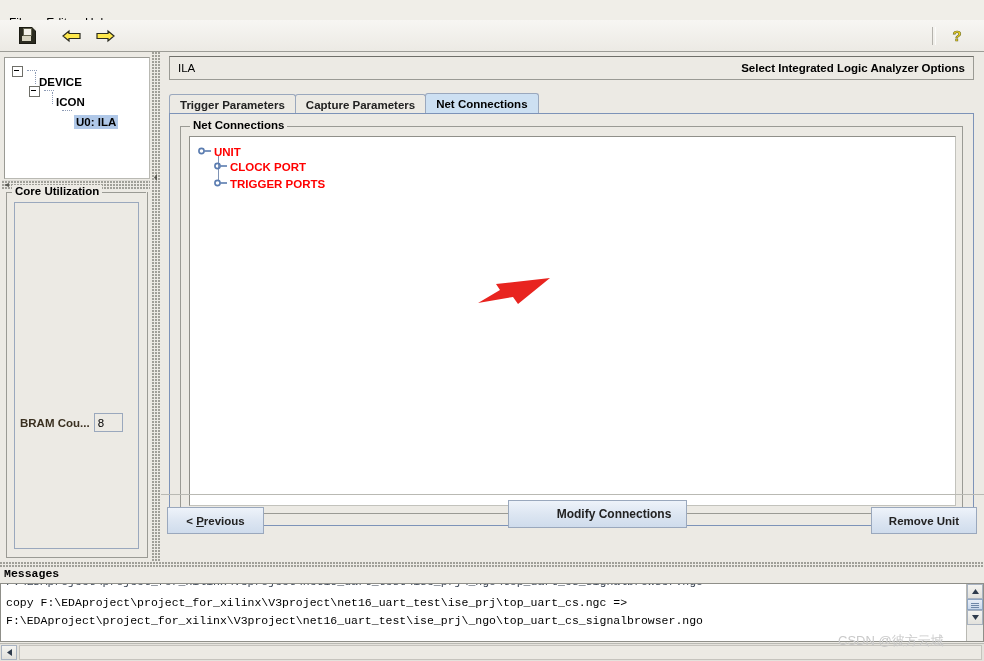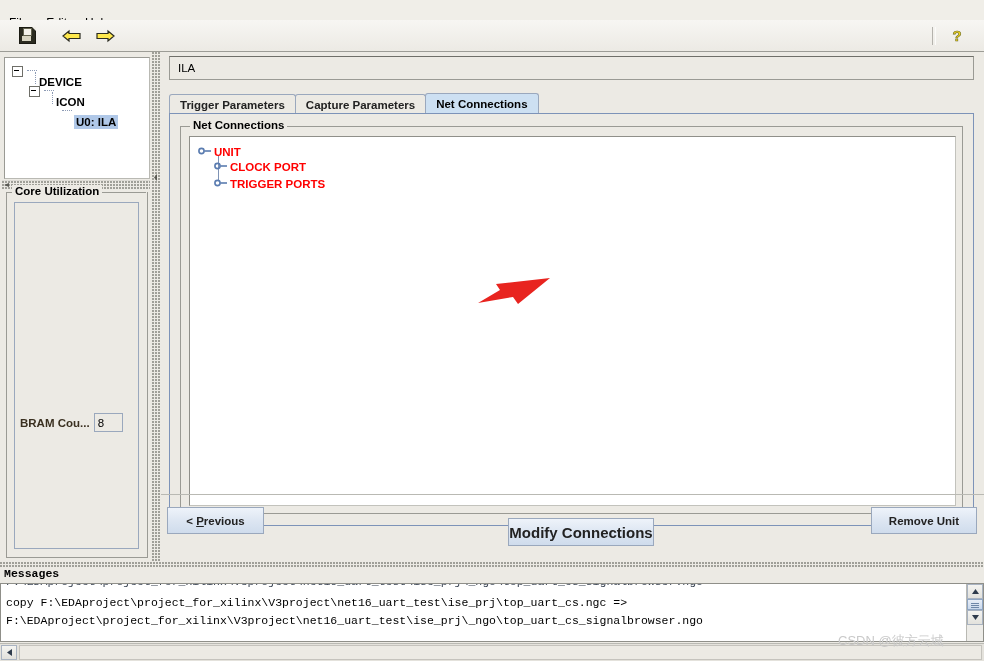--- a/index.html
+++ b/index.html
@@ -210,25 +210,25 @@
   .nc-unit { left: 8px; top: 5px; align-items: flex-end; }
   .nc-clock { left: 24px; top: 22px; }
   .nc-trig { left: 24px; top: 39px; }
   .nc-label { color: #ff0000; font-weight: bold; font-size: 11.5px; white-space: nowrap; }
   .nc-vline { position: absolute; left: 28px; top: 18px; width: 1px; height: 26px; background: #7f93b5; }
   .handle { width: 14px; height: 12px; margin-right: 2px; flex: 0 0 auto; }
 
   .arrow-annot { position: absolute; left: 288px; top: 141px; width: 74px; height: 32px; }
 
   .modify-btn {
-    position: absolute; left: 338px; top: 404px; width: 144px; height: 26px;
+    position: absolute; left: 338px; top: 386px; width: 144px; height: 26px;
     background: linear-gradient(to bottom, #eef3fa 0%, #dde6f2 50%, #cfdcec 100%);
     border: 1px solid #9aa8bd;
     display: flex; align-items: center; justify-content: center;
-    font-size: 15px; font-weight: bold; color: #222; cursor: default;
+    font-size: 12px; font-weight: bold; color: #222; cursor: default; padding-left: 33px;
   }
 
   .btnbar {
     position: absolute; left: 0; top: 442px; width: 823px; height: 52px;
     border-top: 1px solid #b9b9b3;
   }
   .btn {
     position: absolute; height: 27px;
     background: linear-gradient(to bottom, #eef3fa 0%, #dde6f2 50%, #cfdcec 100%);
     border: 1px solid #9aa8bd;
@@ -395,20 +395,21 @@
   <div class="vsplit">
     <svg class="vsplit-arrow" viewBox="0 0 4 7">
       <polygon points="3,0 0,3.5 3,7" fill="#5a5a54"></polygon>
     </svg>
   </div>
 
   <div class="content">
 
     <div class="ila-header">
       <span class="ila-left">ILA</span>
+      <span class="ila-right">Select Integrated Logic Analyzer Options</span>
     </div>
 
     <div class="tabstrip">
       <div class="tab">Trigger Parameters</div>
       <div class="tab">Capture Parameters</div>
       <div class="tab active">Net Connections</div>
     </div>
     <div class="tabs-underline"></div>
 
     <div class="tabpanel">

